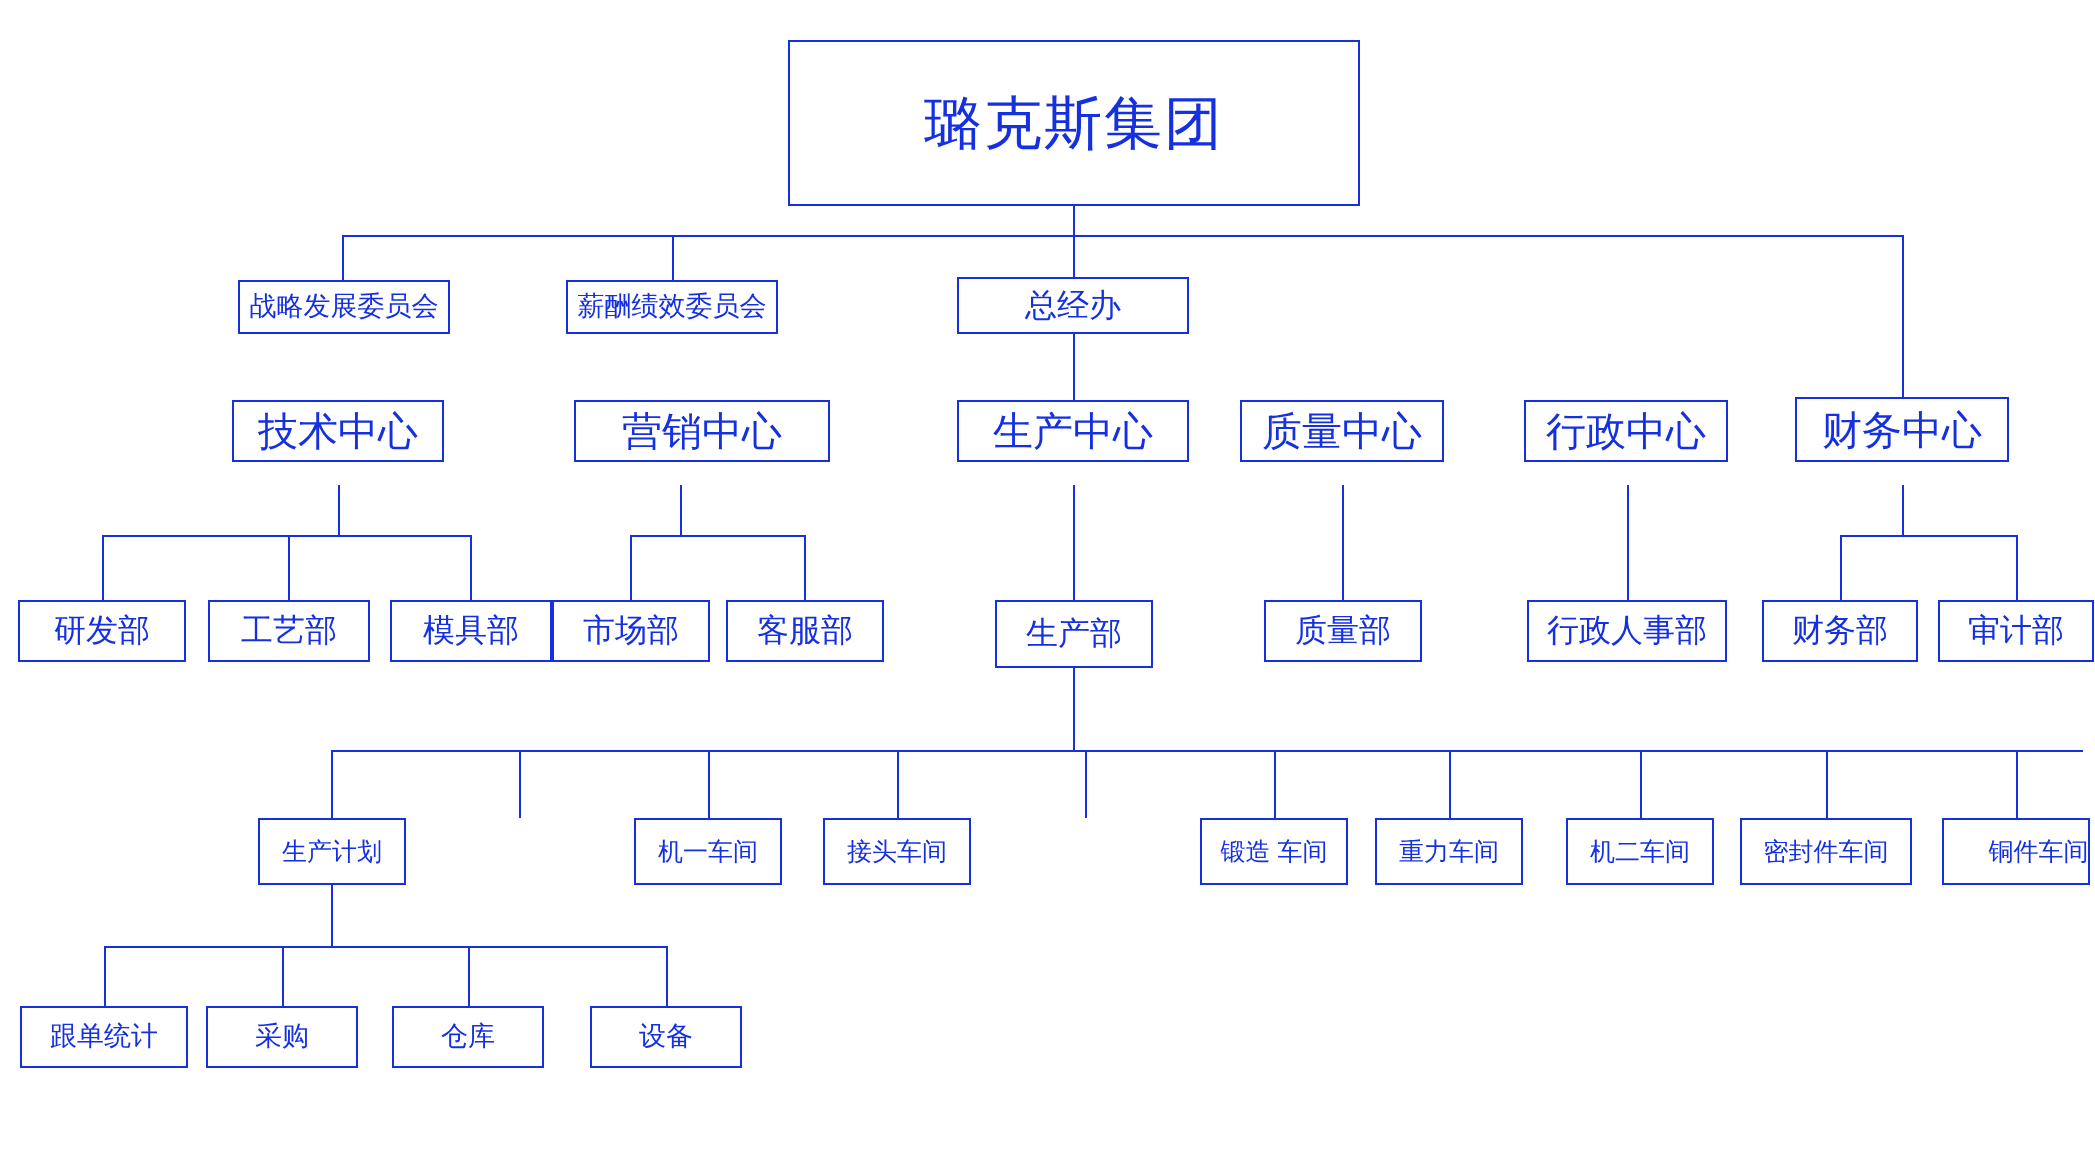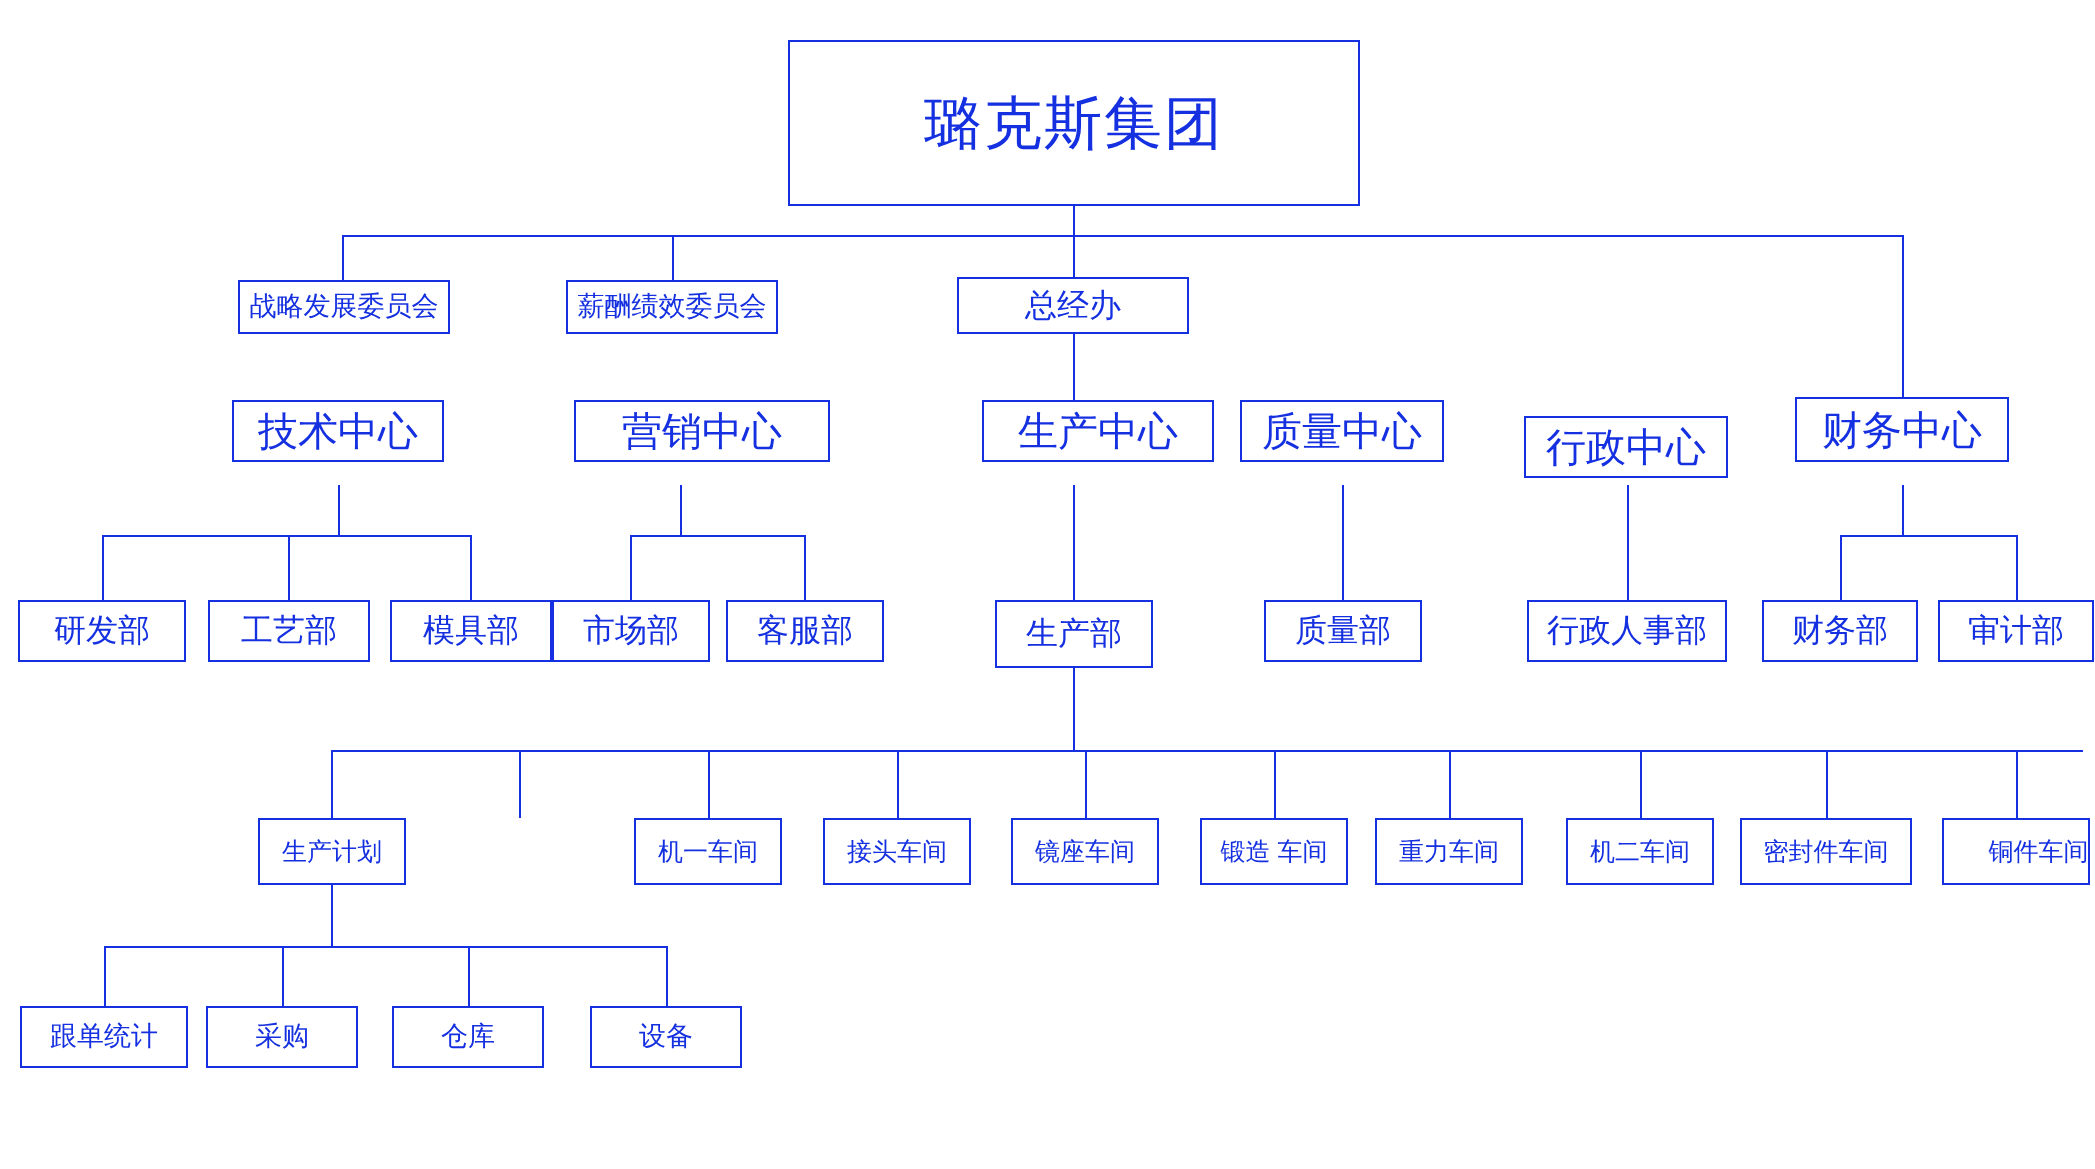--- a/index.html
+++ b/index.html
@@ -108,40 +108,39 @@
   <div class="conn v" style="left:666px; top:946px; height:60px;"></div>
 
   <div class="node root" style="left:788px; top:34px; width:572px; height:166px;margin-top:6px;">璐克斯集团</div>
 
   <div class="node lvl-committee" style="left:238px; top:280px; width:212px; height:54px;">战略发展委员会</div>
   <div class="node lvl-committee" style="left:566px; top:280px; width:212px; height:54px;">薪酬绩效委员会</div>
   <div class="node lvl-committee" style="left:957px; top:277px; width:232px; height:57px; font-size:32px;">总经办</div>
 
   <div class="node lvl-center" style="left:232px; top:400px; width:212px; height:62px;">技术中心</div>
   <div class="node lvl-center" style="left:574px; top:400px; width:256px; height:62px;">营销中心</div>
-  <div class="node lvl-center" style="left:957px; top:400px; width:232px; height:62px;margin-left:25px;">生产中心</div>
+  <div class="node lvl-center" style="left:957px; top:400px; width:232px; height:62px;">生产中心</div>
   <div class="node lvl-center" style="left:1240px; top:400px; width:204px; height:62px;">质量中心</div>
-  <div class="node lvl-center" style="left:1524px; top:416px; width:204px; height:62px;">行政中心</div>
+  <div class="node lvl-center" style="left:1524px; top:400px; width:204px; height:62px;">行政中心</div>
   <div class="node lvl-center" style="left:1795px; top:397px; width:214px; height:65px;">财务中心</div>
 
   <div class="node lvl-dept" style="left:18px; top:600px; width:168px; height:62px;">研发部</div>
   <div class="node lvl-dept" style="left:208px; top:600px; width:162px; height:62px;">工艺部</div>
   <div class="node lvl-dept" style="left:390px; top:600px; width:162px; height:62px;">模具部</div>
   <div class="node lvl-dept" style="left:552px; top:600px; width:158px; height:62px;">市场部</div>
   <div class="node lvl-dept" style="left:726px; top:600px; width:158px; height:62px;">客服部</div>
   <div class="node lvl-dept" style="left:995px; top:600px; width:158px; height:68px;">生产部</div>
   <div class="node lvl-dept" style="left:1264px; top:600px; width:158px; height:62px;">质量部</div>
   <div class="node lvl-dept" style="left:1527px; top:600px; width:200px; height:62px;">行政人事部</div>
   <div class="node lvl-dept" style="left:1762px; top:600px; width:156px; height:62px;">财务部</div>
   <div class="node lvl-dept" style="left:1938px; top:600px; width:156px; height:62px;">审计部</div>
 
   <div class="node lvl-shop" style="left:258px; top:818px; width:148px; height:67px;">生产计划</div>
   <div class="node lvl-shop" style="left:634px; top:818px; width:148px; height:67px;">机一车间</div>
   <div class="node lvl-shop" style="left:823px; top:818px; width:148px; height:67px;">接头车间</div>
-  <div class="node lvl-shop" style="left:1011px; top:818px; width:148px; height:67px;">镜座车间</div>
   <div class="node lvl-shop" style="left:1200px; top:818px; width:148px; height:67px;">锻造 车间</div>
   <div class="node lvl-shop" style="left:1375px; top:818px; width:148px; height:67px;">重力车间</div>
   <div class="node lvl-shop" style="left:1566px; top:818px; width:148px; height:67px;">机二车间</div>
   <div class="node lvl-shop" style="left:1740px; top:818px; width:172px; height:67px;text-align:right;">密封件车间</div>
   <div class="node lvl-shop" style="left:1942px; top:818px; width:148px; height:67px;padding-left:45px;">铜件车间</div>
 
   <div class="node lvl-sub" style="left:20px; top:1006px; width:168px; height:62px;">跟单统计</div>
   <div class="node lvl-sub" style="left:206px; top:1006px; width:152px; height:62px;">采购</div>
   <div class="node lvl-sub" style="left:392px; top:1006px; width:152px; height:62px;">仓库</div>
   <div class="node lvl-sub" style="left:590px; top:1006px; width:152px; height:62px;">设备</div>

